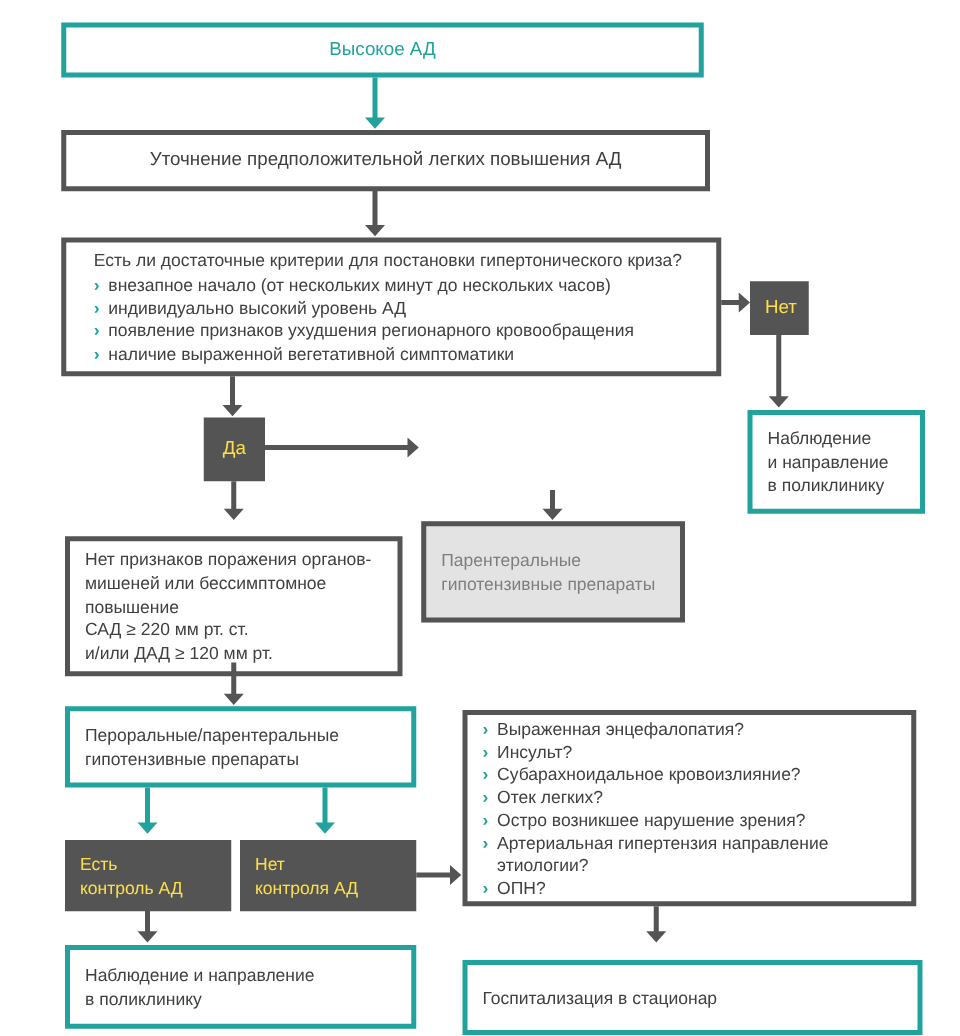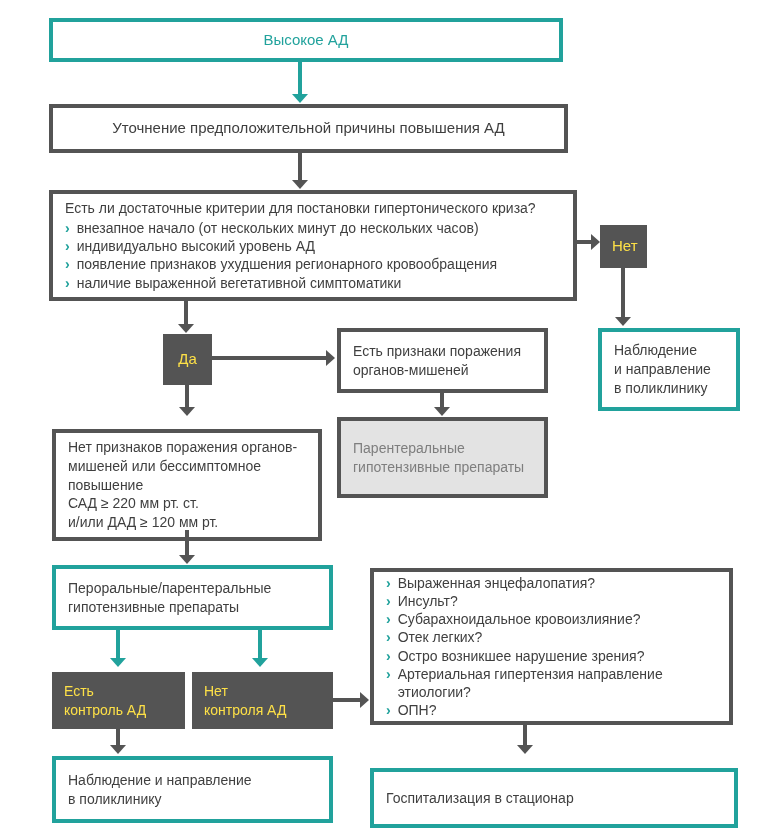--- a/index.html
+++ b/index.html
@@ -49,29 +49,29 @@
   <div class="box b-teal" style="left:49px;top:18px;width:514px;height:44px;">
     <div class="lbl center big teal-text">Высокое АД</div>
   </div>
 
   <div class="arr-v arr-teal" style="left:292px;top:62px;height:41px;">
       <div class="shaft"></div>
       <div class="head"></div>
     </div>
 
   <div class="box b-dark" style="left:49px;top:104px;width:519px;height:49px;">
-    <div class="lbl center big">Уточнение предположительной причины повышения АД</div>
+    <div class="lbl center big">Уточнение предположительной легких повышения АД</div>
   </div>
 
   <div class="arr-v arr-dark" style="left:292px;top:152px;height:37px;">
       <div class="shaft"></div>
       <div class="head"></div>
     </div>
 
-  <div class="box b-dark" style="left:49px;top:190px;width:528px;height:111px;padding:6px 0;">
+  <div class="box b-dark" style="left:49px;top:190px;width:528px;height:111px;padding:6px 10px;">
     <div class="lbl" style="padding-bottom:1px;">Есть ли достаточные критерии для постановки гипертонического криза?</div>
     <div class="bullets" style="padding:0 12px;">
         <div class="bullet-item">
           <span class="chevron">›</span>
           <span>внезапное начало (от нескольких минут до нескольких часов)</span>
         </div>
         <div class="bullet-item">
           <span class="chevron">›</span>
           <span>индивидуально высокий уровень АД</span>
         </div>
@@ -113,24 +113,20 @@
 
   <div class="box fill-dark" style="left:163px;top:334px;width:49px;height:51px;">
     <div class="lbl center big">Да</div>
   </div>
 
   <div class="arr-h arr-dark" style="left:212px;top:350px;width:123px;">
       <div class="shaft"></div>
       <div class="head"></div>
     </div>
 
-  <div class="box b-dark" style="left:337px;top:328px;width:211px;height:65px;">
-    <div class="lbl">Есть признаки поражения
-органов-мишеней</div>
-  </div>
 
   <div class="arr-v arr-dark" style="left:179px;top:385px;height:31px;">
       <div class="shaft"></div>
       <div class="head"></div>
     </div>
   <div class="arr-v arr-dark" style="left:434px;top:392px;height:24px;">
       <div class="shaft"></div>
       <div class="head"></div>
     </div>
 

